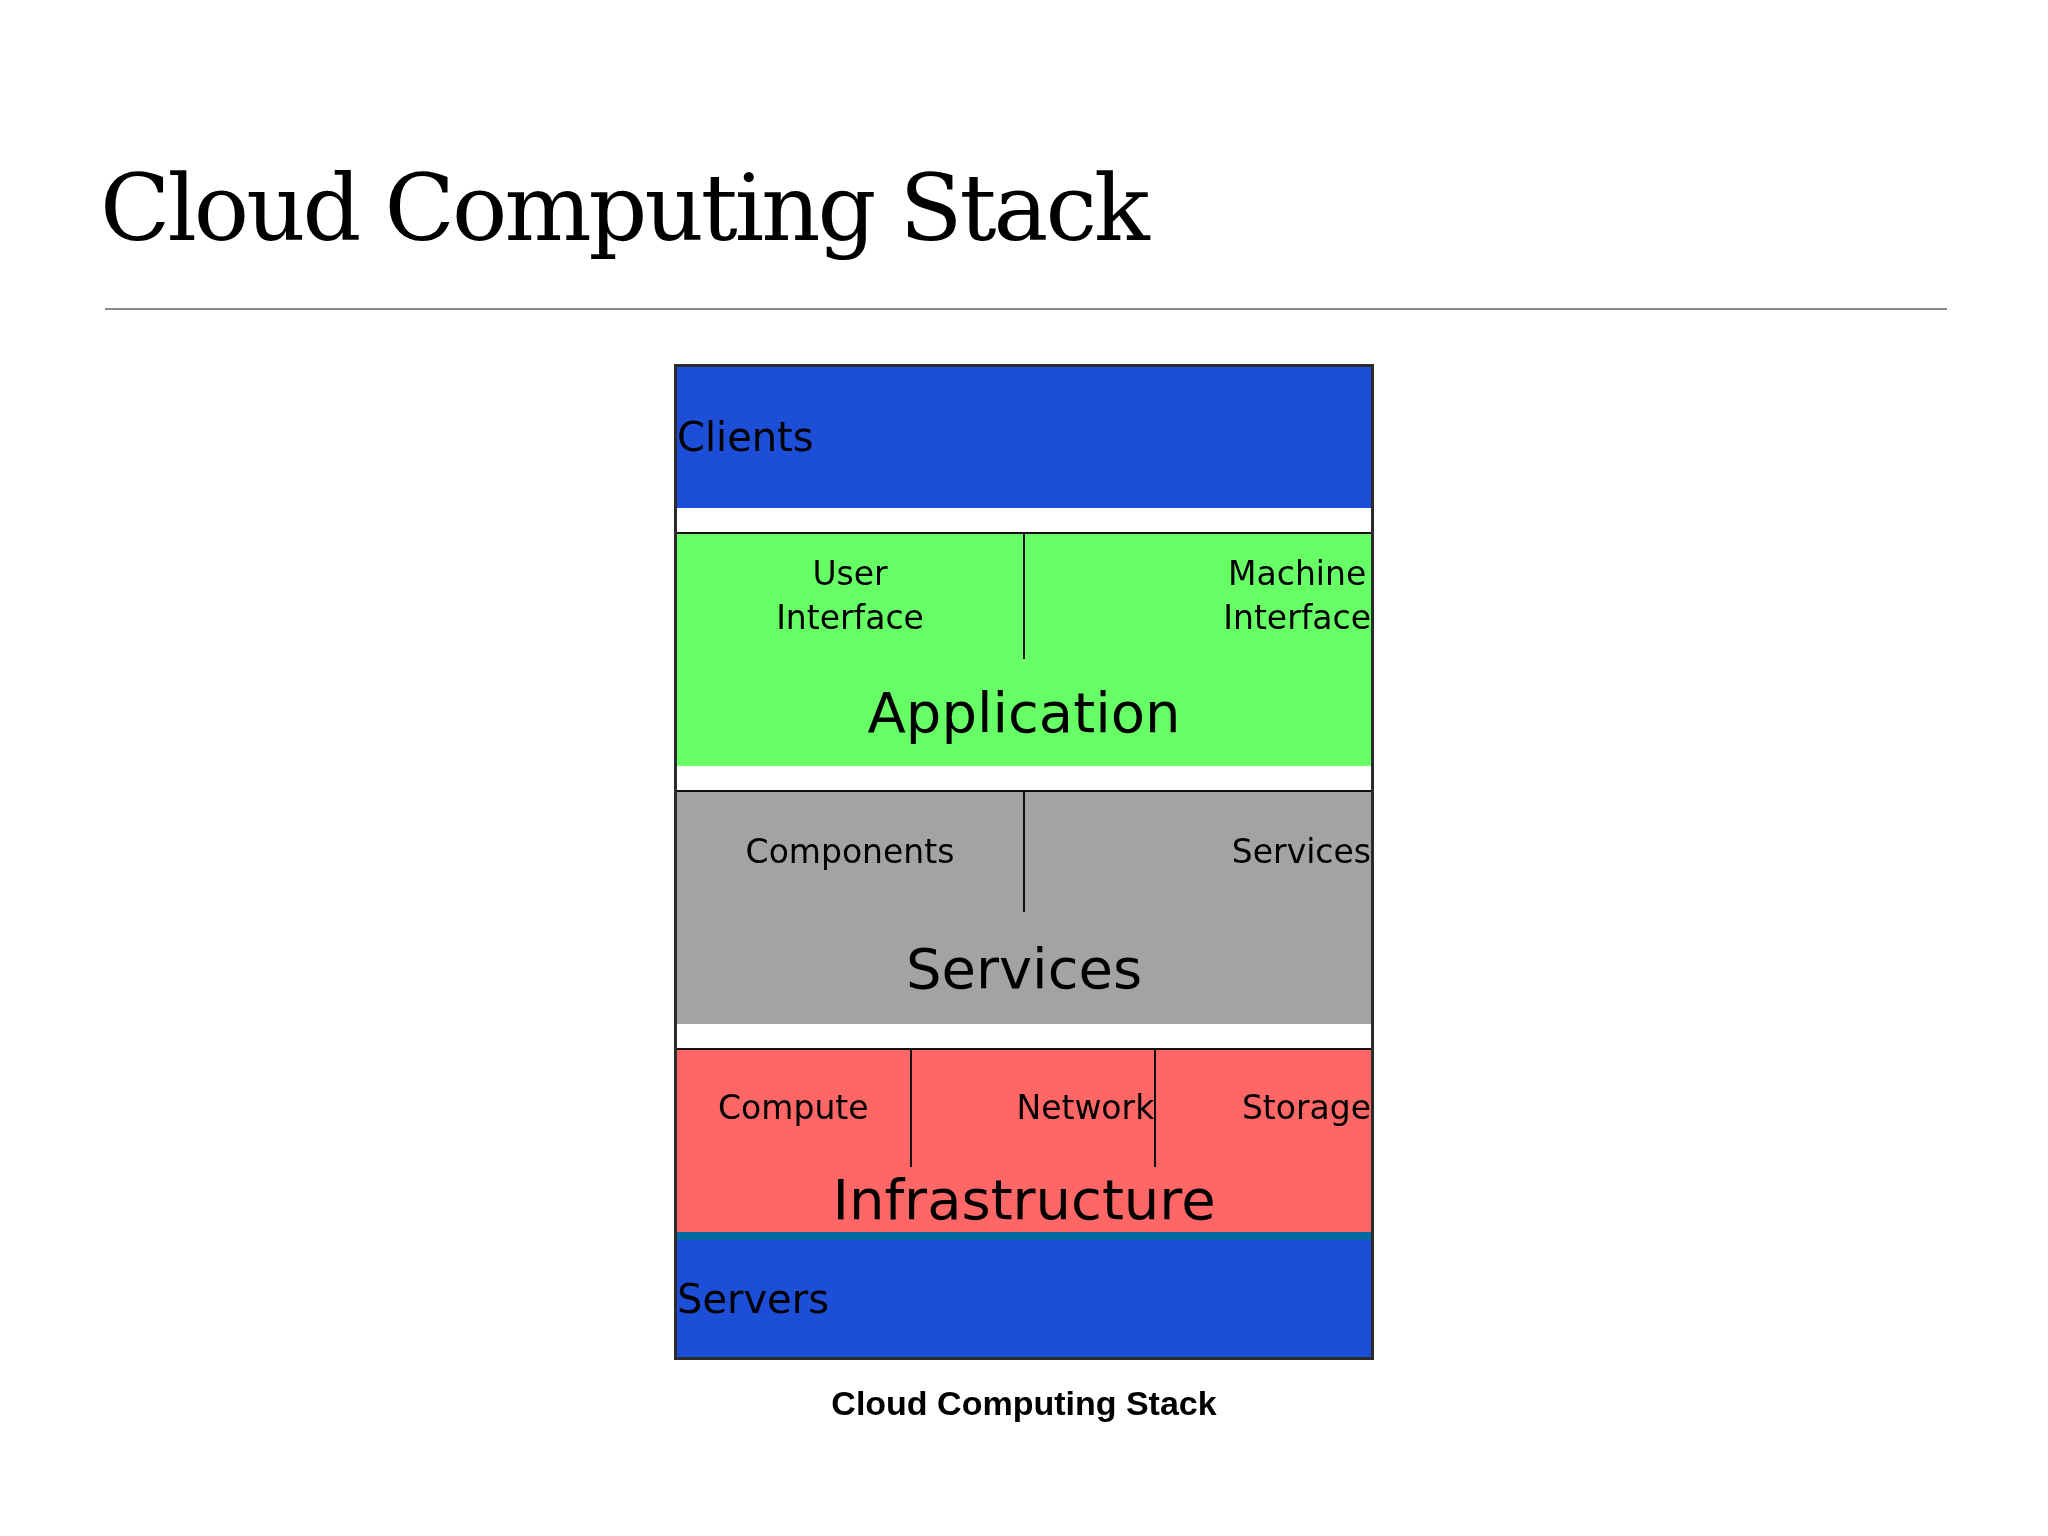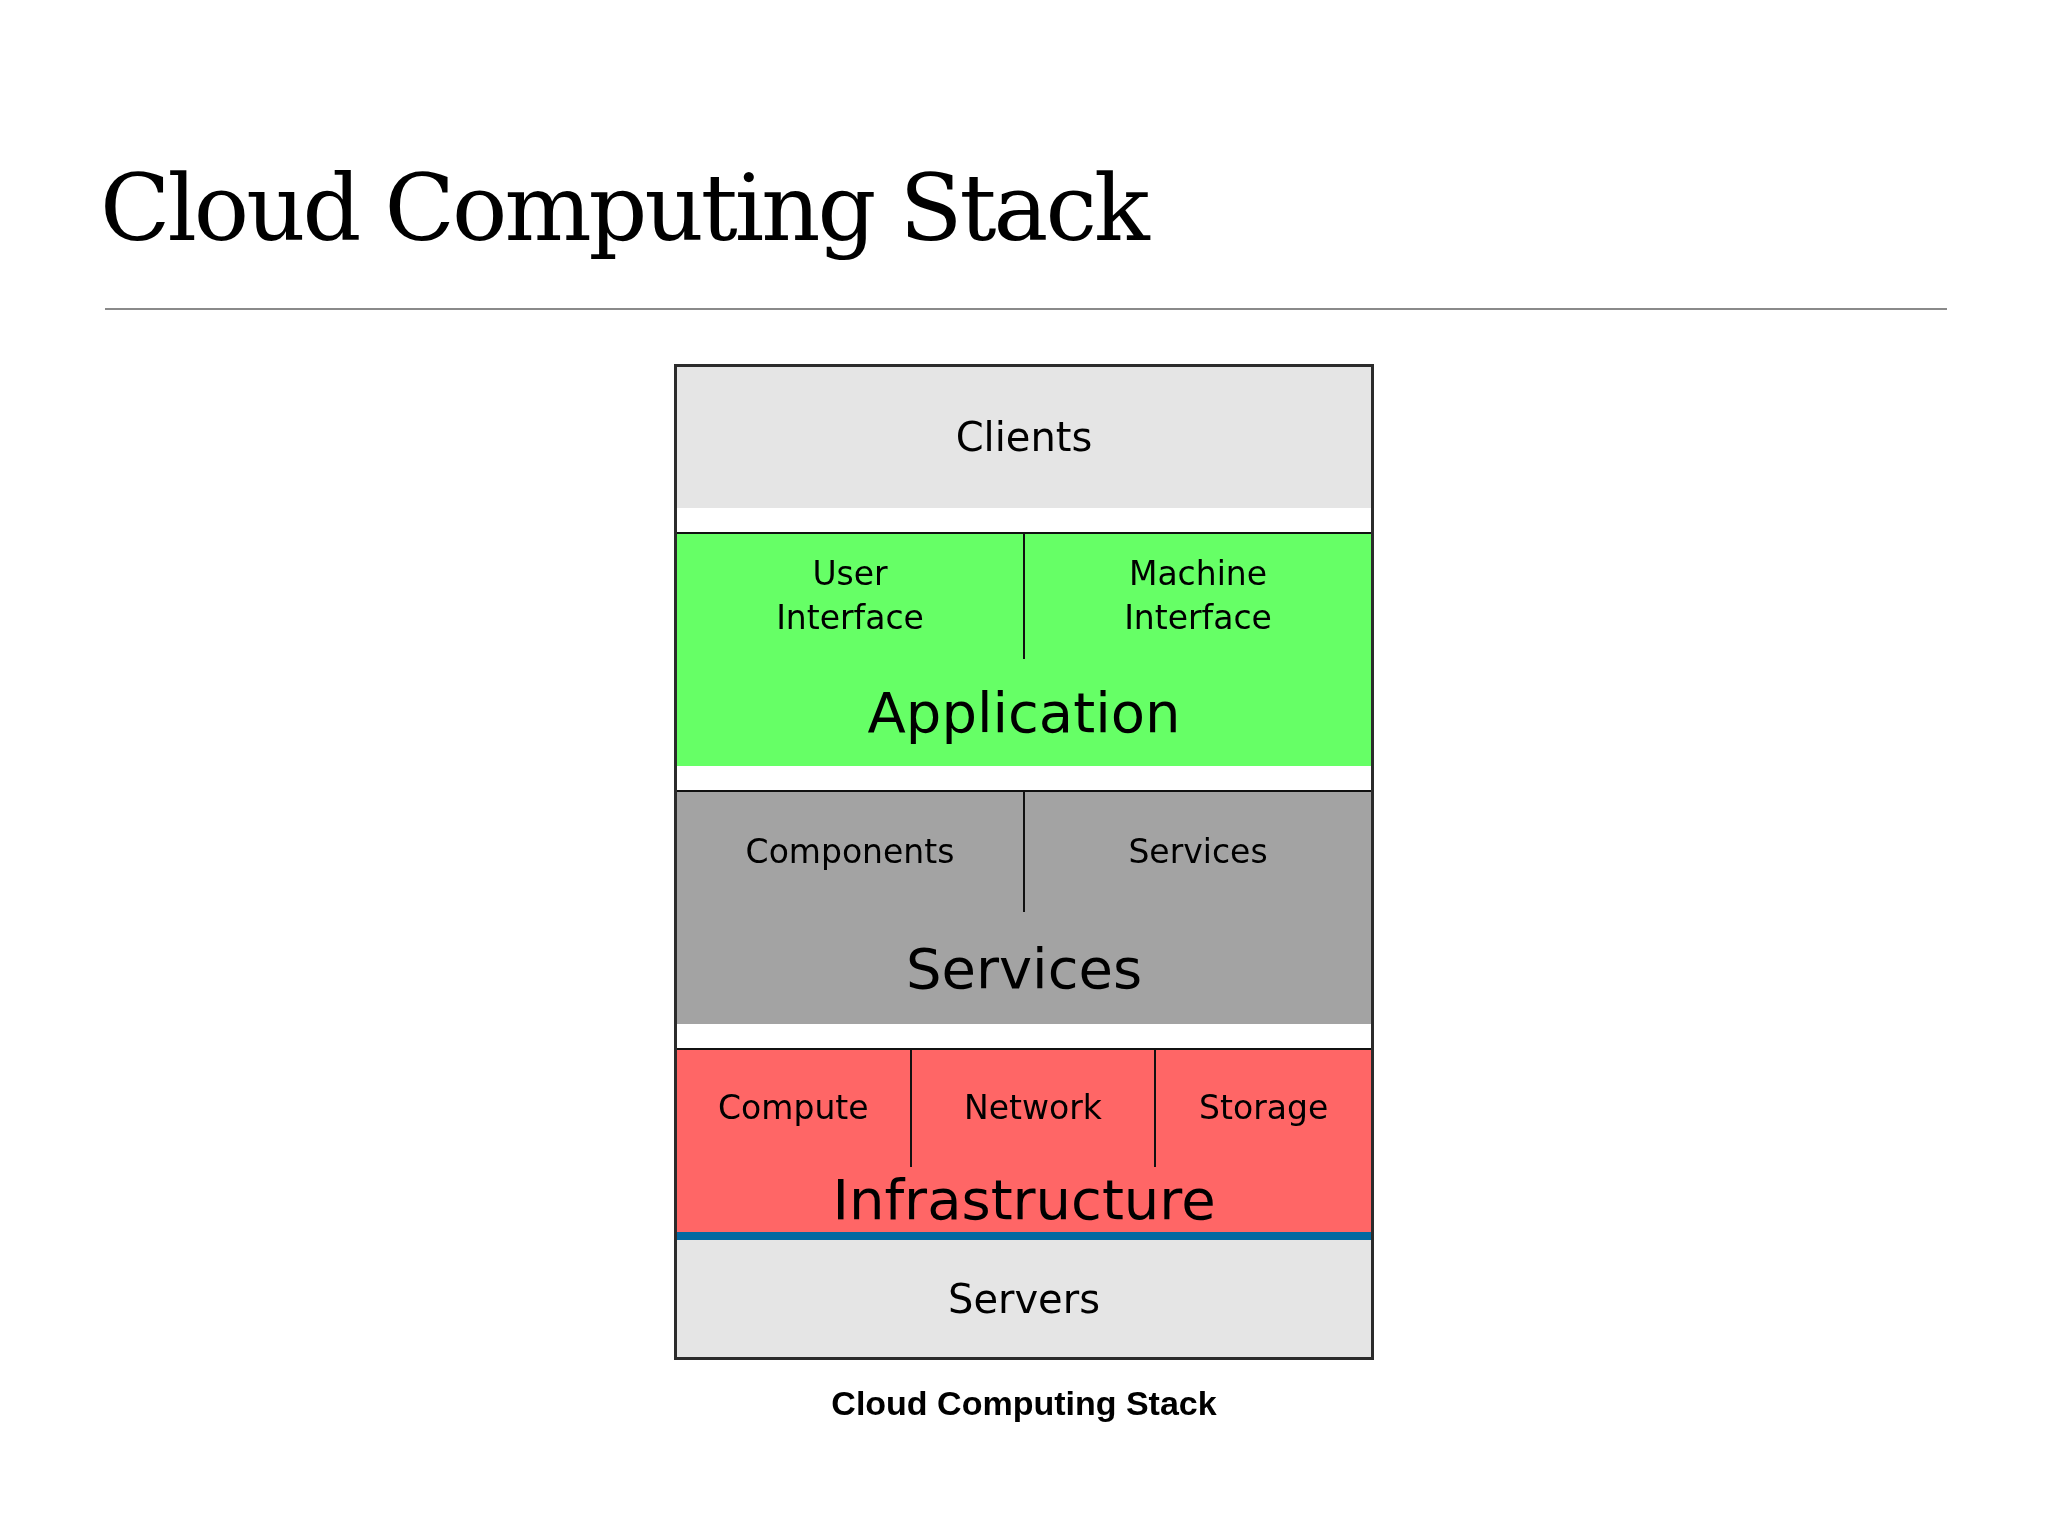--- a/index.html
+++ b/index.html
@@ -37,23 +37,23 @@
     width: 700px; height: 996px;
     border: 3px solid #2b2b2b;
     box-sizing: border-box;
     display: flex;
     flex-direction: column;
     background: #fff;
   }
   .layer { box-sizing: border-box; width: 100%; }
 
   .layer-plain {
-    display: flex; align-items: center; justify-content: center;
+    display: flex; align-items: center; justify-content: flex-start;
     font-size: 40px;
-    background: #e5e5e5;
+    background: #1d4ed8;
   }
   .layer-clients { height: 141px; }
   .layer-servers { height: 125px; border-top: 8px solid #0369a1; }
 
   .layer-colored {
     display: flex; flex-direction: column;
     border-top: 2px solid #111;
     margin-top: 24px;
   }
   .layer-application    { height: 235px; }
@@ -65,21 +65,21 @@
   .layer-platform .subrow       { height: 120px; }
   .layer-infrastructure .subrow { height: 117px; }
 
   .cell {
     flex: 1;
     display: flex; align-items: center; justify-content: center;
     text-align: center;
     font-size: 33px;
     line-height: 1.35;
   }
-  .cell + .cell { border-left: 2px solid #111; }
+  .cell + .cell { border-left: 2px solid #111; justify-content: flex-end; }
   .cell span { white-space: pre-line; }
 
   .layer-infrastructure .cell:nth-child(1) { flex: 234; }
   .layer-infrastructure .cell:nth-child(2) { flex: 244; }
   .layer-infrastructure .cell:nth-child(3) { flex: 216; }
 
   .big-label {
     flex: 1;
     display: flex; align-items: center; justify-content: center;
     font-size: 56px;

